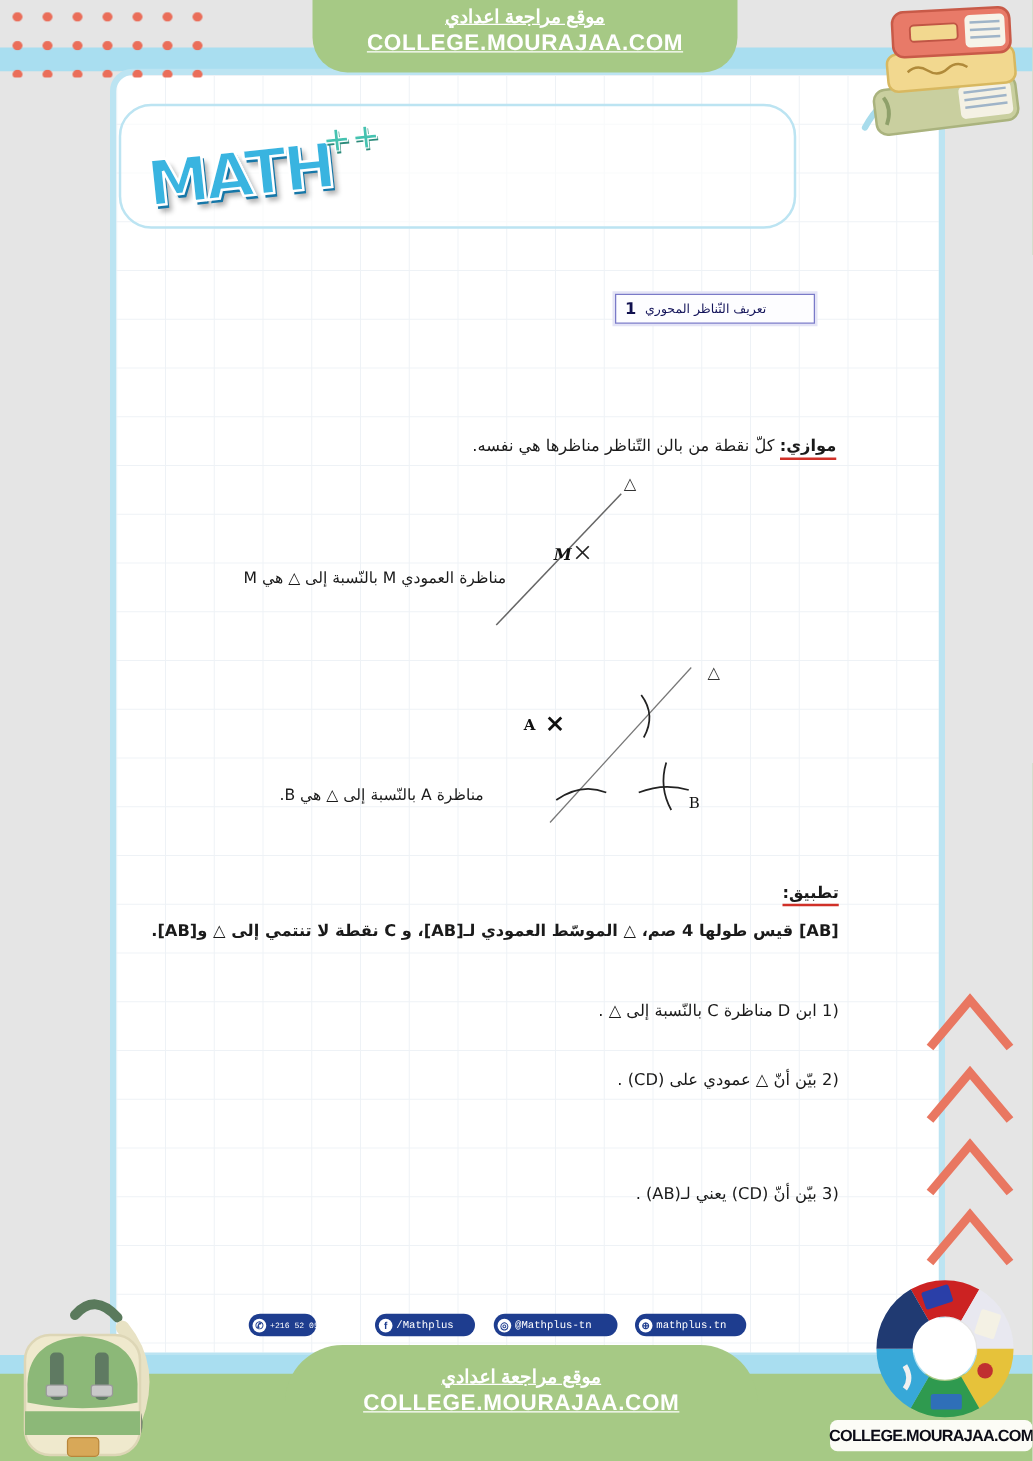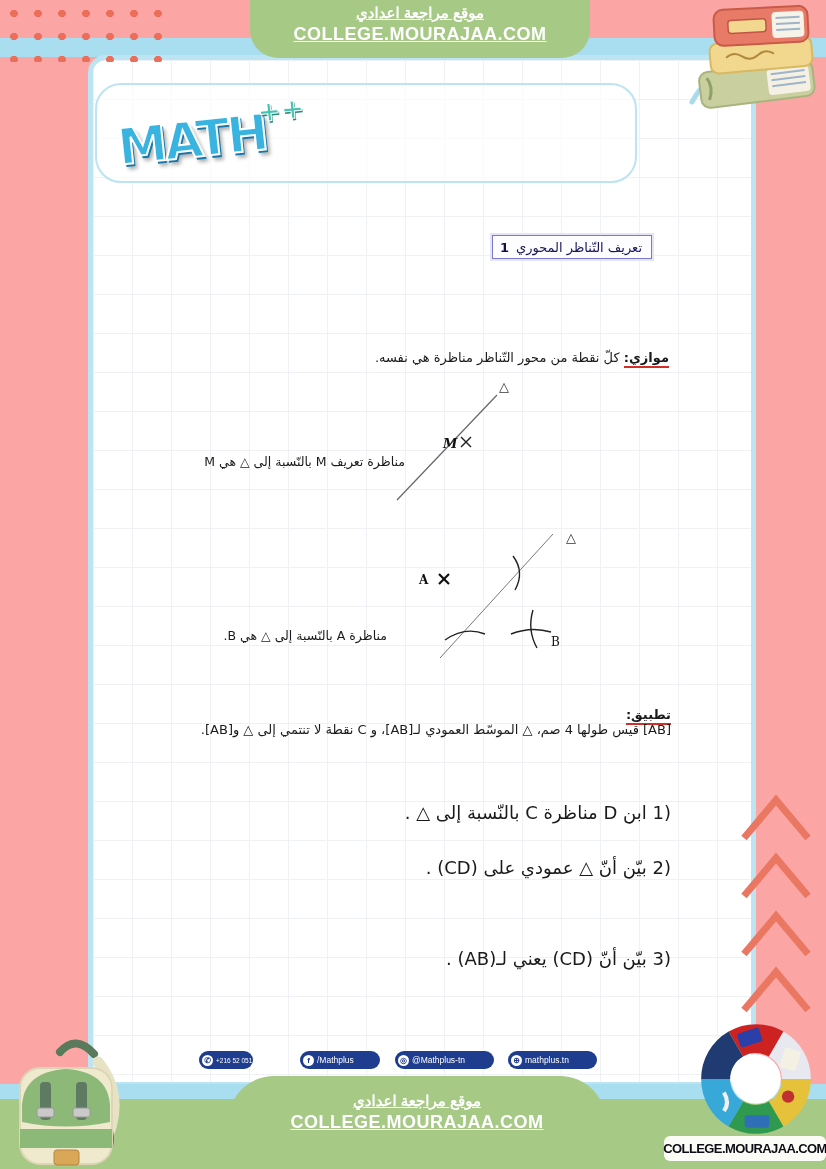--- a/index.html
+++ b/index.html
@@ -1,17 +1,17 @@
 <!DOCTYPE html>
 <html lang="ar"><head>
 <meta charset="utf-8">
 <style>
   html,body{margin:0;padding:0;}
   body{background:#8fb06c;font-family:"DejaVu Sans",sans-serif;}
-  #canvas{position:relative;width:826px;height:1169px;margin:0 auto;background:#fca5a5;overflow:hidden;}
+  #canvas{position:relative;width:826px;height:1169px;margin:0 auto;background:#e5e5e5;overflow:hidden;}
 
   
   .band-blue{position:absolute;left:0;width:826px;height:19px;background:#a9def0;z-index:0;}
   .band-blue.top{top:38px;}
   .band-blue.bottom{top:1084px;height:17px;z-index:2;}
   .band-green-bottom{position:absolute;left:0;top:1099px;width:826px;height:70px;background:#a6c985;z-index:2;}
   .dots{position:absolute;left:0;top:0;width:168px;height:62px;z-index:3;
         background-image:radial-gradient(#ea6e5a 3.6px,transparent 4.2px);
         background-size:24px 23px;background-position:2px 2px;}
 
@@ -37,50 +37,50 @@
   .math-plus{font-family:"DejaVu Sans",sans-serif;font-weight:800;font-size:28px;color:#45c2b0;
              -webkit-text-stroke:1px #fff;text-shadow:1px 2px 0 #2a8a7a;vertical-align:28px;margin-left:-6px;}
   .title-box{position:absolute;left:260px;top:17px;width:252px;height:60px;background:#a8e5e8;border:2px solid #2828a8;
              display:flex;align-items:center;justify-content:center;}
   .title-box span{font-family:"DejaVu Serif",serif;font-style:italic;font-size:26px;color:#2323a8;}
 
   
   .section-box{left:399px;top:175px;width:160px;height:24px;border:1px solid #7a7ac8;box-shadow:0 0 0 2px #e4e4f6;
                background:#fdfdff;display:flex;align-items:center;gap:7px;padding:0 7px;box-sizing:border-box;}
   .section-num{font-weight:bold;font-size:13px;color:#10104e;}
-  .section-title{font-size:13px;color:#14145a;}
+  .section-title{font-size:10px;color:#14145a;}
 
   
   .rtl{direction:rtl;text-align:right;color:#1a1a1a;font-size:13px;line-height:1.55;}
   .red-label{font-weight:bold;border-bottom:2px solid #d03028;padding-bottom:1px;}
   .def-block{left:28px;top:212px;width:548px;}
   .def-line2{margin-right:56px;}
   .note-block{left:28px;top:288px;width:548px;}
   .caption{direction:rtl;font-size:12.5px;color:#1a1a1a;}
   .cap1{left:84px;top:394px;width:228px;}
   .cap2{left:79px;top:568px;width:215px;}
   .pink-box{left:408px;top:435px;width:140px;height:28px;background:#f9e4ef;border:2px solid #3838b0;
             display:flex;align-items:center;justify-content:center;box-sizing:border-box;}
   .pink-box span{font-size:13px;font-weight:bold;color:#2a2a30;}
   .app-label{left:518px;top:645px;width:60px;}
-  .app-intro{left:28px;top:660px;width:550px;}
+  .app-intro{left:28px;top:676px;width:550px;font-weight:bold;}
   .app-items{left:150px;top:742px;width:428px;}
-  .app-item{direction:rtl;text-align:right;font-size:18px;color:#1a1a1a;position:absolute;width:428px;}
+  .app-item{direction:rtl;text-align:right;font-size:13px;color:#1a1a1a;position:absolute;width:428px;}
   .item-num{font-weight:normal;unicode-bidi:embed;}
 
   
   .fig{position:absolute;}
   .fig text{font-family:"DejaVu Serif",serif;}
 
   
   .pill{position:absolute;top:991px;height:18px;background:#1e3d8f;border-radius:10px;color:#fff;
         display:flex;align-items:center;gap:3px;padding:0 6px 0 3px;box-sizing:border-box;font-family:"Liberation Sans",sans-serif;}
   .pill-icon{flex:0 0 auto;width:11px;height:11px;border-radius:50%;background:#fff;color:#1e3d8f;
              font-size:8px;line-height:11px;text-align:center;font-weight:bold;}
-  .pill-text{font-size:8.5px;white-space:nowrap;}
+  .pill-text{font-size:8.5px;white-space:nowrap;font-family:Liberation Mono, monospace;}
   .pill.p1{left:106px;width:54px;} .pill.p1 .pill-text{font-size:6.5px;}
   .pill.p2{left:207px;width:80px;}
   .pill.p3{left:302px;width:99px;}
   .pill.p4{left:415px;width:89px;}
 
   
   .books{position:absolute;left:688px;top:0;z-index:6;}
   .backpack{position:absolute;left:2px;top:1032px;z-index:6;}
   .chevrons{position:absolute;left:736px;top:780px;z-index:4;}
   .college-logo{position:absolute;left:695px;top:1020px;z-index:6;}
@@ -132,33 +132,33 @@
     </div>
 
     <div class="section-box">
       <span class="section-num">1</span>
       <span class="section-title">تعريف التّناظر المحوري</span>
     </div>
 
 
     <div class="rtl note-block">
       <span class="red-label">موازي:</span>
-      <span>كلّ نقطة من محور التّناظر مناظرة هي نفسه.</span>
+      <span>كلّ نقطة من بالن التّناظر مناظرها هي نفسه.</span>
     </div>
 
     <svg class="fig" style="left:242px;top:315px" width="200" height="130" viewBox="0 0 200 130">
       <line x1="62" y1="125" x2="162" y2="20" stroke="#666" stroke-width="1.2"></line>
       <text x="164" y="16" font-size="13" fill="#333">△</text>
       <text x="108" y="73" font-size="13" font-weight="bold" font-style="italic" fill="#111">M</text>
       <g stroke="#222" stroke-width="1.4">
         <line x1="126" y1="62" x2="136" y2="72"></line>
           <line x1="136" y1="62" x2="126" y2="72"></line>
       </g>
     </svg>
-    <div class="caption cap1" style="position:absolute">مناظرة تعريف M بالنّسبة إلى △ هي M</div>
+    <div class="caption cap1" style="position:absolute">مناظرة العمودي M بالنّسبة إلى △ هي M</div>
 
 
     <svg class="fig" style="left:292px;top:460px" width="220" height="140" viewBox="0 0 220 140">
       <line x1="55" y1="138" x2="168" y2="14" stroke="#777" stroke-width="1"></line>
       <text x="181" y="22" font-size="13" fill="#333">△</text>
       <text x="34" y="64" font-size="12" font-weight="bold" fill="#111">A</text>
       <g stroke="#111" stroke-width="2.2">
         <line x1="54" y1="54" x2="64" y2="64"></line>
           <line x1="64" y1="54" x2="54" y2="64"></line>
       </g>

